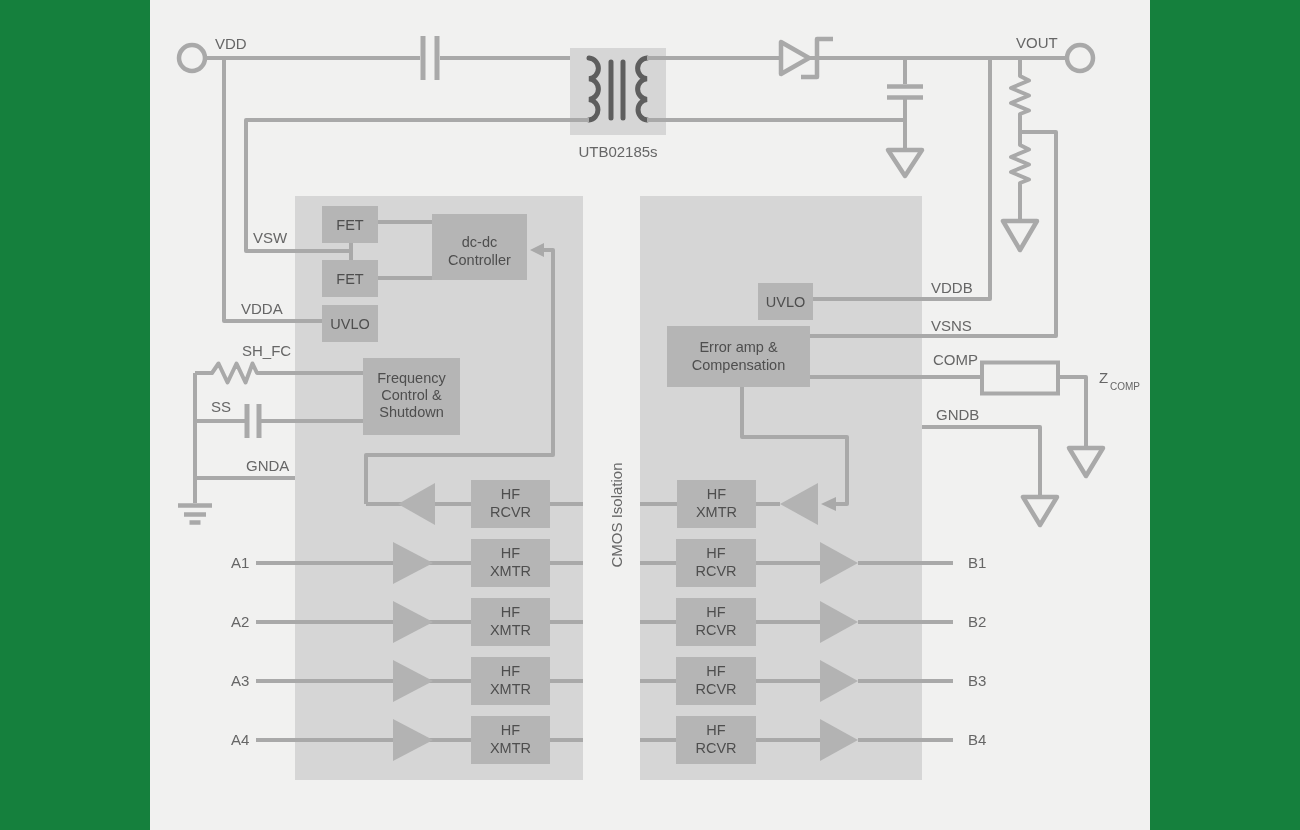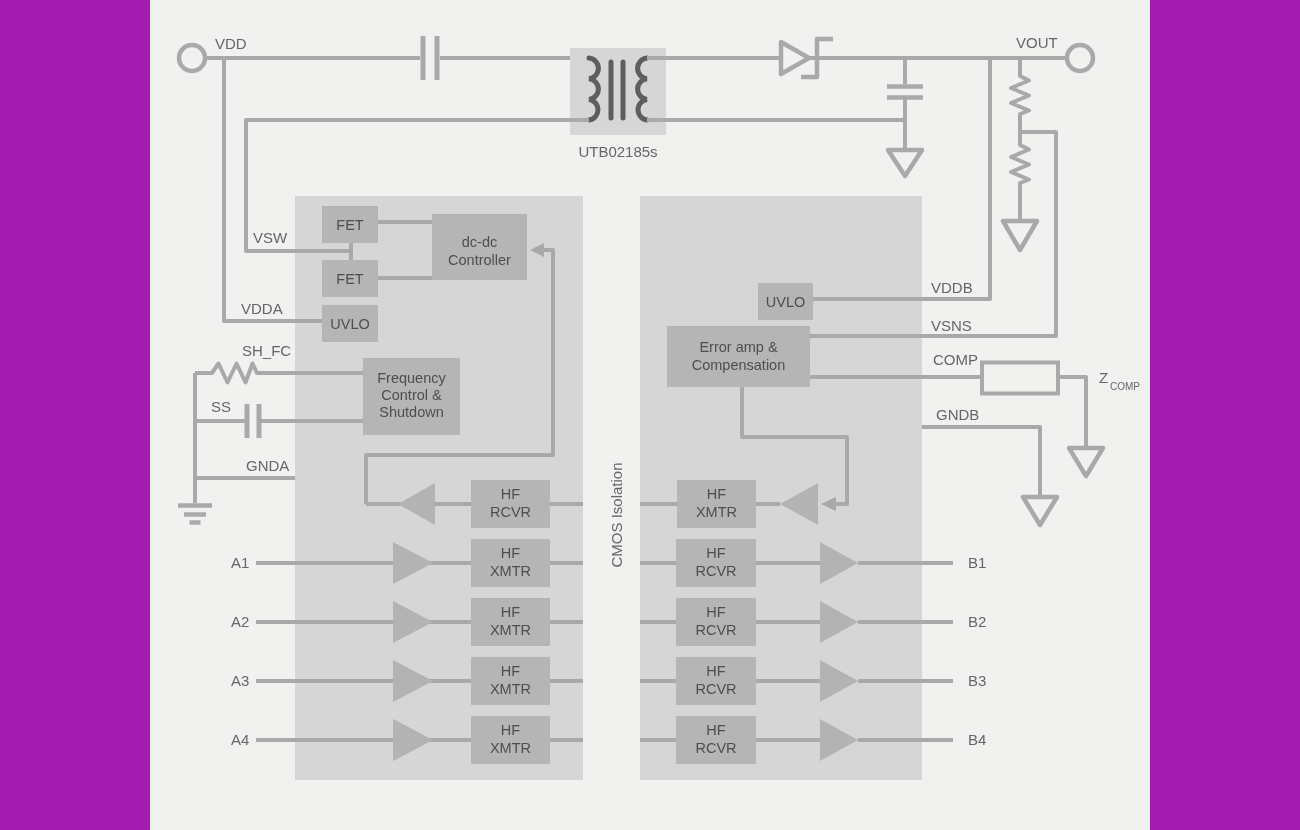--- a/index.html
+++ b/index.html
@@ -1,16 +1,16 @@
 <!DOCTYPE html>
 <html><head>
 <meta charset="utf-8">
 <style>
   html,body{margin:0;padding:0;background:#ffffff;}
-  #stage{position:relative;width:1300px;height:830px;background:#a21caf;overflow:hidden;
+  #stage{position:relative;width:1300px;height:830px;background:#15803d;overflow:hidden;
          font-family:"Liberation Sans", sans-serif;}
   svg{position:absolute;left:0;top:0;}
   .wire{stroke:#a9a9a9;stroke-width:4;fill:none;stroke-linejoin:round;}
   .wire5{stroke:#a9a9a9;stroke-width:5;fill:none;}
   .open{stroke:#a9a9a9;stroke-width:4.5;fill:none;stroke-linejoin:round;}
   .chip{fill:#d6d6d6;}
   .box{fill:#b5b5b5;}
   .tri{fill:#b3b3b3;}
   .arrow{fill:#a9a9a9;}
   .coil{stroke:#5e5e5e;stroke-width:5;fill:none;stroke-linecap:round;}

